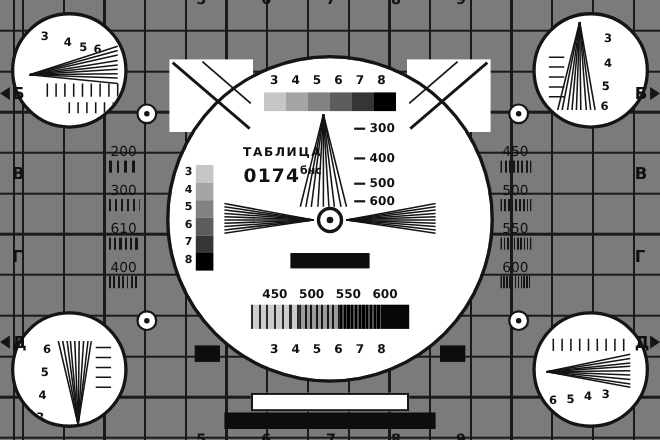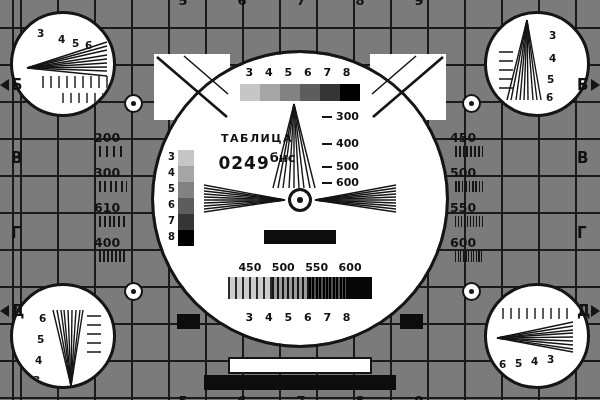--- a/index.html
+++ b/index.html
@@ -27,37 +27,37 @@
   .stepbar{position:absolute;left:240px;top:84px;width:120px;height:17px;display:flex;}
   .stepbar span{flex:1;}
   .stepcol{position:absolute;left:178px;top:150px;width:16px;display:flex;flex-direction:column;}
   .stepcol span{height:16px;}
   .stepdigits{position:absolute;left:161px;top:149px;width:14px;}
   .stepdigits div{height:16px;font-size:10px;font-weight:700;text-align:right;line-height:16px;}
   .wlabel{position:absolute;display:flex;align-items:center;gap:4px;font-size:11px;font-weight:700;}
   .wlabel i{display:block;width:10px;height:2px;background:#151515;}
   .title1{position:absolute;left:205px;top:132px;width:104px;text-align:center;font-size:11px;font-weight:700;letter-spacing:1.5px;}
   .title2{position:absolute;left:205px;top:150px;width:104px;text-align:center;font-size:17px;font-weight:700;letter-spacing:1px;}
-  .title2 sup{font-size:13px;font-weight:700;letter-spacing:0;}
+  .title2 sup{font-size:10px;font-weight:700;letter-spacing:0;}
   .freqrow{position:absolute;left:228px;top:261px;width:144px;display:flex;justify-content:space-evenly;font-size:11px;font-weight:700;}
   .sweep{position:absolute;left:228px;top:277px;width:144px;height:22px;display:flex;}
   .sw1{flex:1.2;background:repeating-linear-gradient(90deg,#2a2a2a 0 2px,#cdcdcd 2px 7px);}
   .sw2{flex:1;background:repeating-linear-gradient(90deg,#161616 0 2px,#9b9b9b 2px 5px);}
   .sw3{flex:1;background:repeating-linear-gradient(90deg,#000 0 2px,#4f4f4f 2px 3.4px);}
   .sw4{flex:.7;background:#070707;}
   .blackbar{position:absolute;background:#0d0d0d;}
   .whitebar{position:absolute;left:228px;top:357px;width:144px;height:17px;background:#fff;border:2px solid #151515;box-sizing:border-box;}
   .target{position:absolute;width:15px;height:15px;border:2.5px solid #151515;border-radius:50%;background:#fff;display:flex;align-items:center;justify-content:center;box-sizing:content-box;}
   .target .dot{width:5px;height:5px;background:#151515;border-radius:50%;}
   .target.big{width:18px;height:18px;border-width:3px;}
   .target.big .dot{width:6px;height:6px;}
   .edge-letter{position:absolute;font-size:15px;font-weight:700;}
   .arrow-l{position:absolute;width:0;height:0;border-top:6px solid transparent;border-bottom:6px solid transparent;border-right:9px solid #151515;}
   .arrow-r{position:absolute;width:0;height:0;border-top:6px solid transparent;border-bottom:6px solid transparent;border-left:9px solid #151515;}
-  .sidenum{position:absolute;width:37px;font-size:12.5px;font-weight:700;}
+  .sidenum{position:absolute;width:37px;text-align:center;font-size:12.5px;font-weight:400;}
   .burst{position:absolute;width:28px;height:11px;}
   .f1{background:repeating-linear-gradient(90deg,#151515 0 2.5px,transparent 2.5px 7px);}
   .f2{background:repeating-linear-gradient(90deg,#151515 0 2px,transparent 2px 5.5px);}
   .f3{background:repeating-linear-gradient(90deg,#151515 0 2px,transparent 2px 4.8px);}
   .f4{background:repeating-linear-gradient(90deg,#151515 0 1.8px,transparent 1.8px 4px);}
   .f5{background:repeating-linear-gradient(90deg,#151515 0 1.8px,transparent 1.8px 3.8px);}
   .f6{background:repeating-linear-gradient(90deg,#151515 0 1.5px,transparent 1.5px 3.4px);}
   .f7{background:repeating-linear-gradient(90deg,#151515 0 1.4px,transparent 1.4px 3px);}
   .f8{background:repeating-linear-gradient(90deg,#151515 0 1.2px,transparent 1.2px 2.6px);}
   svg{display:block;}
@@ -130,21 +130,21 @@
   <div class="wlabel" style="left:322px;top:160px;">
       <i></i>
       <span>500</span>
     </div>
   <div class="wlabel" style="left:322px;top:176px;">
       <i></i>
       <span>600</span>
     </div>
 
   <div class="title1">ТАБЛИЦА</div>
-  <div class="title2"><span>0249</span><sup>бнс</sup></div>
+  <div class="title2"><span>0174</span><sup>бнс</sup></div>
 
   <div class="stepdigits">
     <div>3</div>
     <div>4</div>
     <div>5</div>
     <div>6</div>
     <div>7</div>
     <div>8</div>
   </div>
   <div class="stepcol">

